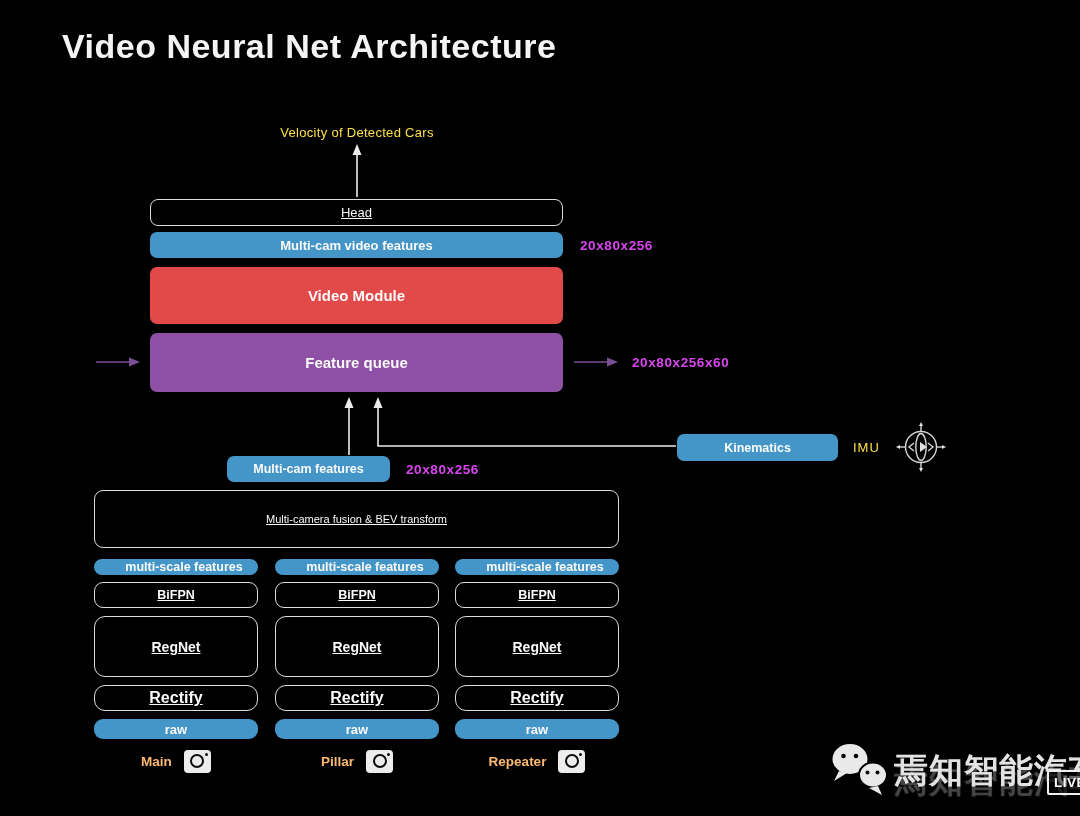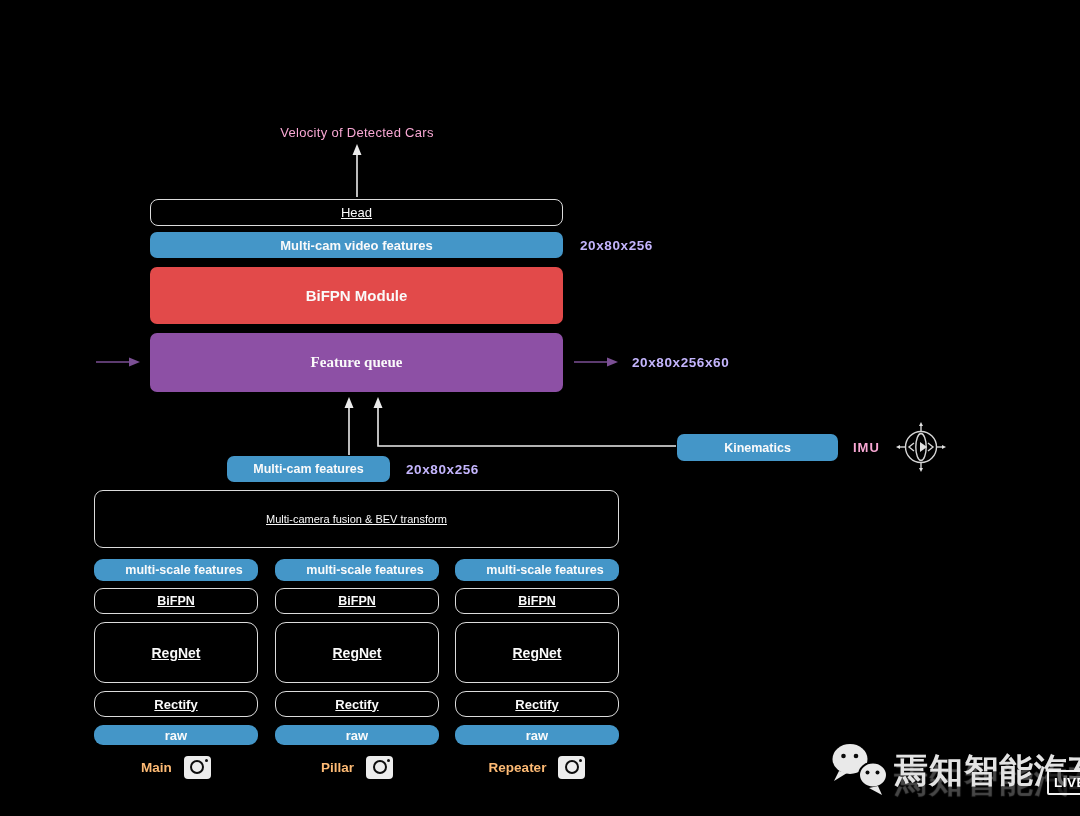--- a/index.html
+++ b/index.html
@@ -15,35 +15,35 @@
     position:absolute;left:62px;top:27px;font-size:34px;font-weight:600;
     letter-spacing:.5px;color:#f4f4f4;
   }
   .box{
     position:absolute;display:flex;align-items:center;justify-content:center;
     text-align:center;box-sizing:border-box;color:#fafafa;
   }
   .outline{border:1.5px solid var(--outline);border-radius:8px;background:transparent;font-weight:500;text-decoration:underline;}
   .blue{background:var(--blue);border-radius:7px;font-weight:700;}
   .red{background:var(--red);border-radius:7px;font-weight:700;}
-  .purple{background:var(--purple);border-radius:7px;font-weight:700;font-family:Liberation Serif, serif;}
-  .lbl{position:absolute;font-size:13px;font-weight:500;letter-spacing:.3px;color:#f9a8d4;}
-  .dim{position:absolute;font-size:13.5px;font-weight:600;letter-spacing:.6px;color:#c4b5fd;}
+  .purple{background:var(--purple);border-radius:7px;font-weight:700;}
+  .lbl{position:absolute;font-size:13px;font-weight:500;letter-spacing:.3px;color:#fde047;}
+  .dim{position:absolute;font-size:13.5px;font-weight:600;letter-spacing:.6px;color:#d946ef;}
   .connectors{position:absolute;left:0;top:0;pointer-events:none;}
   .connectors path{fill:none;stroke-width:1.6px;}
   .stroke-white{stroke:#ebebeb;}
   .fill-white{fill:#ebebeb;stroke:none;}
   .stroke-purple{stroke:var(--arrow_purple);}
   .fill-purple{fill:var(--arrow_purple);stroke:none;}
   
   .col{position:absolute;top:559px;width:164px;display:flex;flex-direction:column;}
-  .col .ms  {height:22px;border-radius:9px;font-size:12.5px;margin-bottom:7px;padding-left:16px;}
+  .col .ms  {height:16px;border-radius:9px;font-size:12.5px;margin-bottom:7px;padding-left:16px;}
   .col .bif {height:26px;border-radius:9px;font-size:12.5px;margin-bottom:8px;font-weight:600;}
   .col .reg {height:61px;border-radius:11px;font-size:14px;margin-bottom:8px;font-weight:600;}
-  .col .rec {height:26px;border-radius:11px;font-size:13px;margin-bottom:8px;font-weight:600;}
+  .col .rec {height:26px;border-radius:11px;font-size:16px;margin-bottom:8px;font-weight:600;}
   .col .raw {height:20px;border-radius:9px;font-size:13px;margin-bottom:9px;}
   .col .box{position:relative;}
   .cam-row{display:flex;align-items:center;justify-content:center;gap:12px;
     height:26px;font-size:13.5px;font-weight:600;color:#fdba74;}
   .cam-icon{position:relative;width:27px;height:23px;background:#ededed;border-radius:4px;flex:0 0 auto;}
   .cam-icon::before{content:'';position:absolute;width:10px;height:10px;border:2.6px solid #0d0d0d;
     border-radius:50%;left:50%;top:50%;transform:translate(-50%,-50%);}
   .cam-icon::after{content:'';position:absolute;width:3px;height:3px;background:#0d0d0d;
     border-radius:50%;right:3px;top:3px;}
   
@@ -57,20 +57,21 @@
     justify-content:center;font-size:13.5px;font-weight:800;letter-spacing:.5px;color:#fff;border-radius:2px;margin-left:26px;
   }
   .gyro{position:absolute;left:895px;top:421px;}
   .wechat{position:absolute;left:829px;top:742px;}
 </style>
 </head>
 <body>
 
 <div class="canvas">
 
+  <div class="title">Video Neural Net Architecture</div>
 
   <svg class="connectors" width="1080" height="816">
     <g>
       <path class="stroke-white" d="M357,197 V154"></path>
       <polygon class="fill-white" points="357,144 352.5,155 361.5,155"></polygon>
     </g>
     <g>
       <path class="stroke-white" d="M349,455 V406"></path>
       <polygon class="fill-white" points="349,397 344.5,408 353.5,408"></polygon>
     </g>
@@ -88,27 +89,27 @@
     </g>
   </svg>
 
   <div class="lbl" style="left:157px;top:125px;width:400px;text-align:center;">Velocity of Detected Cars</div>
 
   <div class="box outline" style="left:150px;top:199px;width:413px;height:27px;font-size:13px;">Head</div>
 
   <div class="box blue" style="left:150px;top:232px;width:413px;height:26px;font-size:13px;">Multi-cam video features</div>
   <div class="dim" style="left:580px;top:238px;">20x80x256</div>
 
-  <div class="box red" style="left:150px;top:267px;width:413px;height:57px;font-size:15px;">BiFPN Module</div>
+  <div class="box red" style="left:150px;top:267px;width:413px;height:57px;font-size:15px;">Video Module</div>
 
   <div class="box purple" style="left:150px;top:333px;width:413px;height:59px;font-size:15px;">Feature queue</div>
   <div class="dim" style="left:632px;top:355px;">20x80x256x60</div>
 
   <div class="box blue" style="left:677px;top:434px;width:161px;height:27px;font-size:12.5px;">Kinematics</div>
-  <div class="lbl" style="left:853px;top:440px;font-weight:700;letter-spacing:1px;">IMU</div>
+  <div class="lbl" style="left:853px;top:440px;font-weight:400;letter-spacing:1px;">IMU</div>
   <svg class="gyro" width="52" height="52" viewBox="0 0 52 52">
     <g stroke="#e2e2e2" stroke-width="1.4" fill="none" opacity="0.95">
       <circle cx="26" cy="26" r="15.5"></circle>
       <path d="M26,10.5 V4"></path>
         <path d="M26,41.5 V48"></path>
       <path d="M10.5,26 H4"></path>
         <path d="M41.5,26 H48"></path>
       <ellipse cx="26" cy="26" rx="5.2" ry="13.5"></ellipse>
       <path d="M19,22 L14,26 L19,30"></path>
       <path d="M33,22 L38,26 L33,30"></path>

